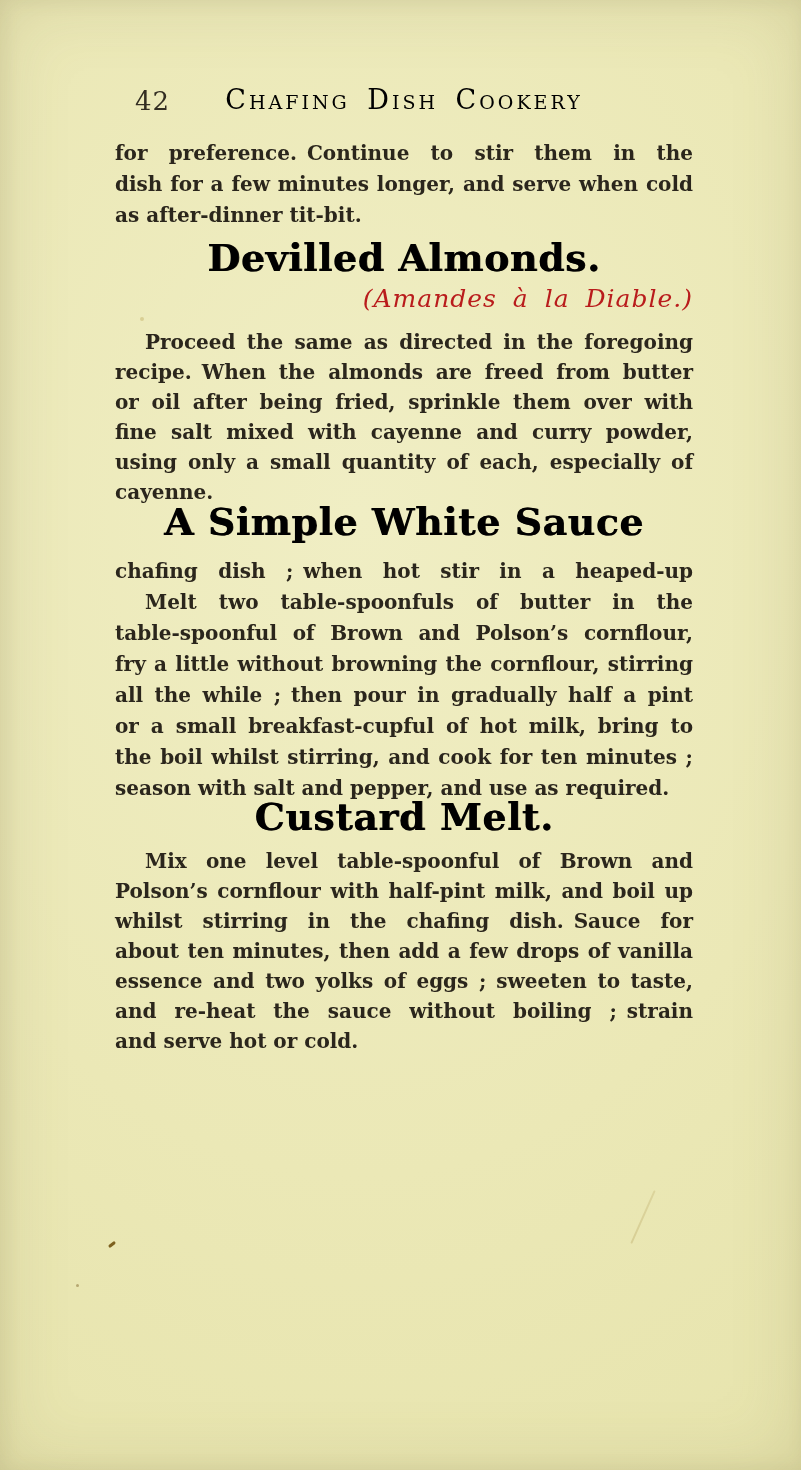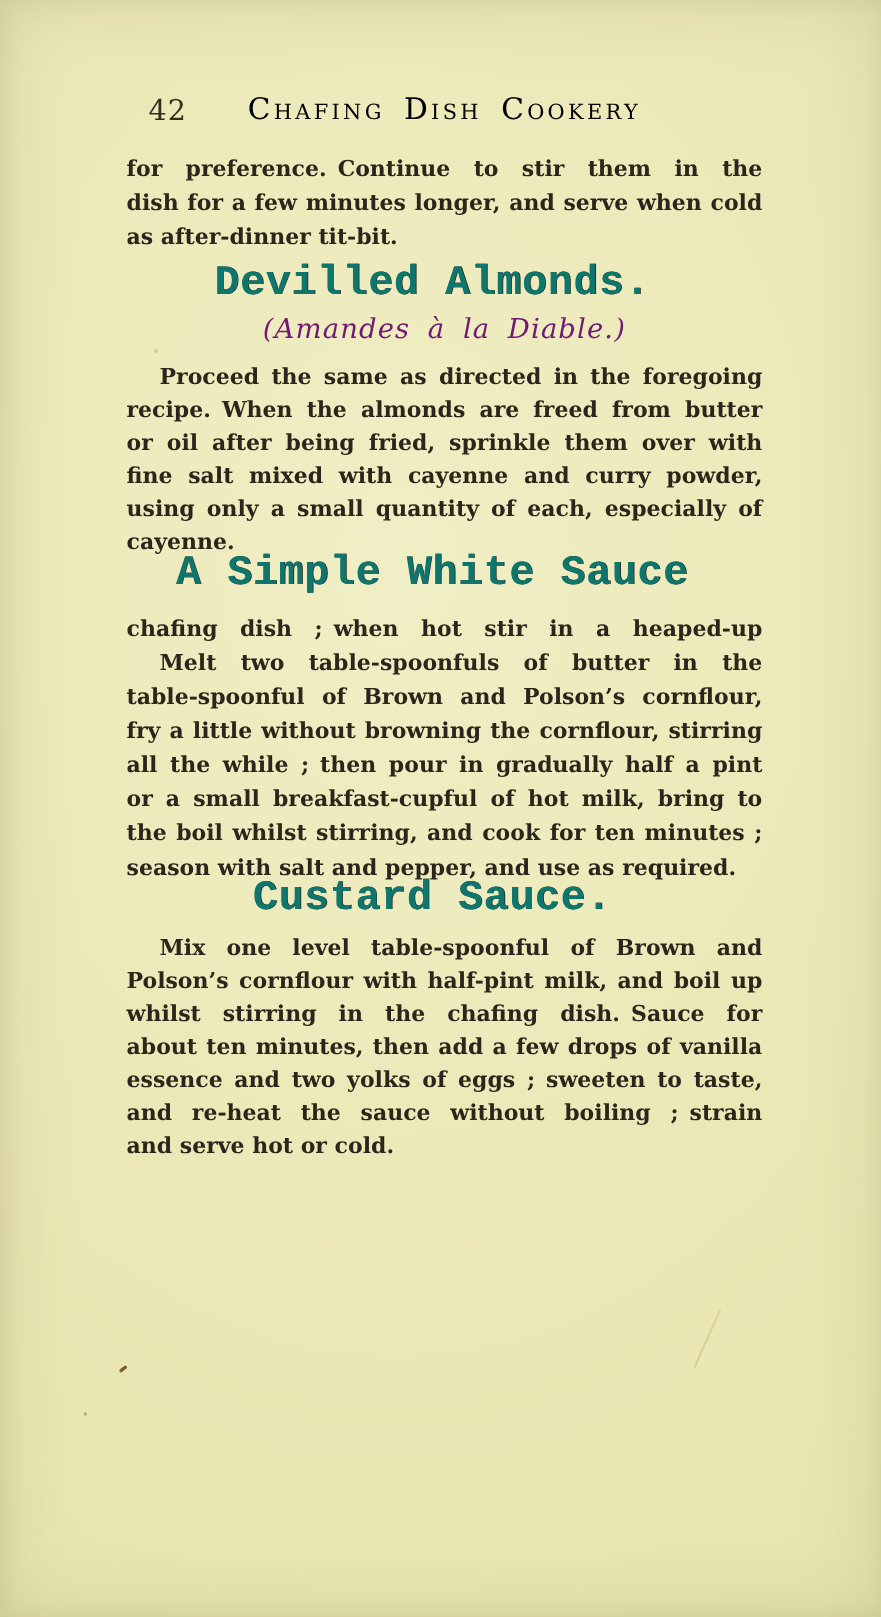--- a/index.html
+++ b/index.html
@@ -69,42 +69,41 @@
   .line.last {
     text-align-last: left;
   }
   .line.indent {
     padding-left: 30px;
   }
 
   
   .section-heading {
     position: absolute;
-    left: 104px;
+    left: 115px;
     width: 578px;
     text-align: center;
     font-size: 38px;
     font-weight: 700;
     line-height: 44px;
-    color: #0f766e;
+    color: #000000;
     letter-spacing: 0.5px;
     text-shadow: 0.6px 0 0 #28231a;
-    font-family: Liberation Mono, monospace;
   }
   .section-subtitle {
     position: absolute;
     left: 115px;
     width: 578px;
-    text-align: center;
+    text-align: right;
     font-style: italic;
     font-weight: 400;
     font-size: 25px;
     word-spacing: 7px;
     letter-spacing: 1px;
-    color: #701a75;
+    color: #b91c1c;
   }
 
   
   .speck {
     position: absolute;
     pointer-events: none;
   }
   .speck-1 {
     left: 108px; top: 1243px;
     width: 8px; height: 3px;
@@ -169,21 +168,21 @@
   <div class="line">chafing dish ; when hot stir in a heaped-up</div>
   <div class="line indent">Melt two table-spoonfuls of butter in the</div>
   <div class="line">table-spoonful of Brown and Polson’s cornflour,</div>
   <div class="line">fry a little without browning the cornflour, stirring</div>
   <div class="line">all the while ; then pour in gradually half a pint</div>
   <div class="line">or a small breakfast-cupful of hot milk, bring to</div>
   <div class="line">the boil whilst stirring, and cook for ten minutes ;</div>
   <div class="line last">season with salt and pepper, and use as required.</div>
 </div>
 
-<div class="section-heading" style="top:795px">Custard Sauce.</div>
+<div class="section-heading" style="top:795px">Custard Melt.</div>
 
 <div class="para" style="top:846px; line-height:30px">
   <div class="line indent">Mix one level table-spoonful of Brown and</div>
   <div class="line">Polson’s cornflour with half-pint milk, and boil up</div>
   <div class="line">whilst stirring in the chafing dish. Sauce for</div>
   <div class="line">about ten minutes, then add a few drops of vanilla</div>
   <div class="line">essence and two yolks of eggs ; sweeten to taste,</div>
   <div class="line">and re-heat the sauce without boiling ; strain</div>
   <div class="line last">and serve hot or cold.</div>
 </div>

